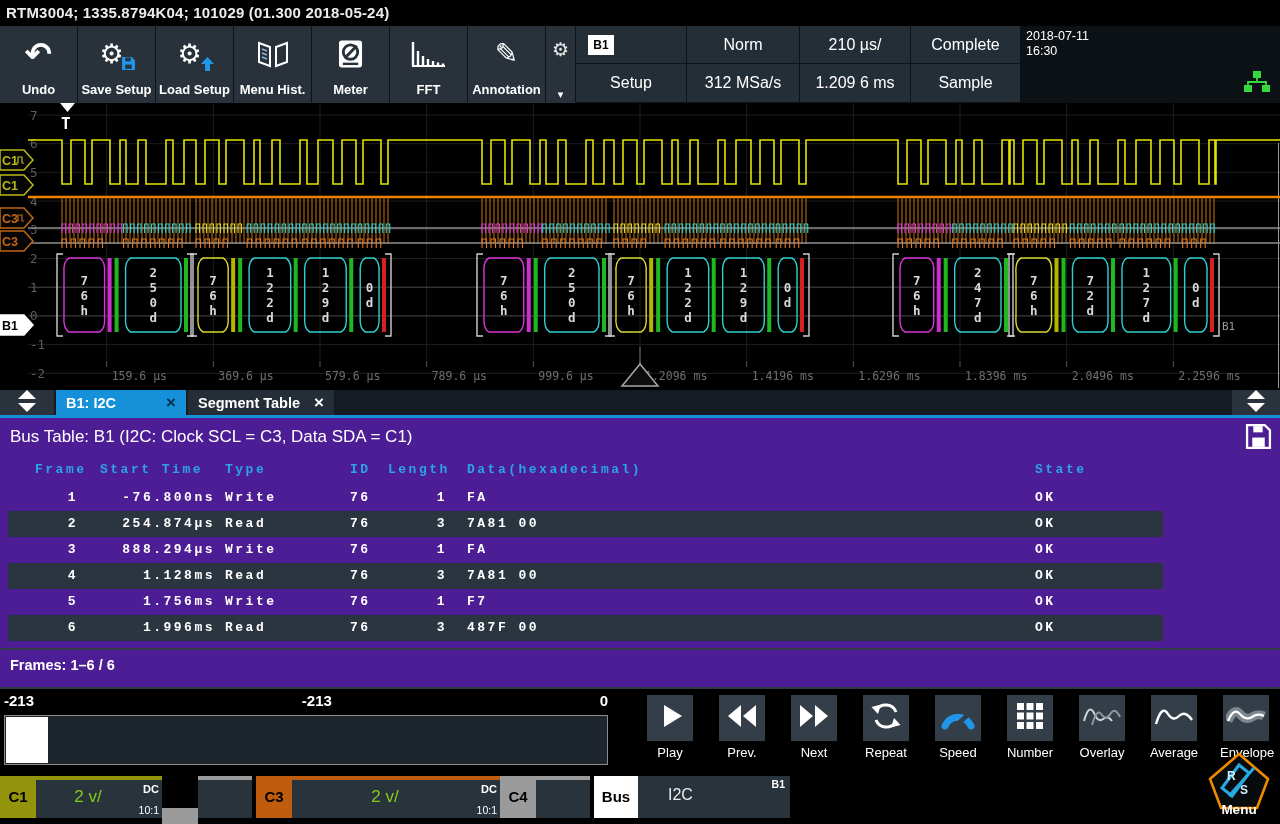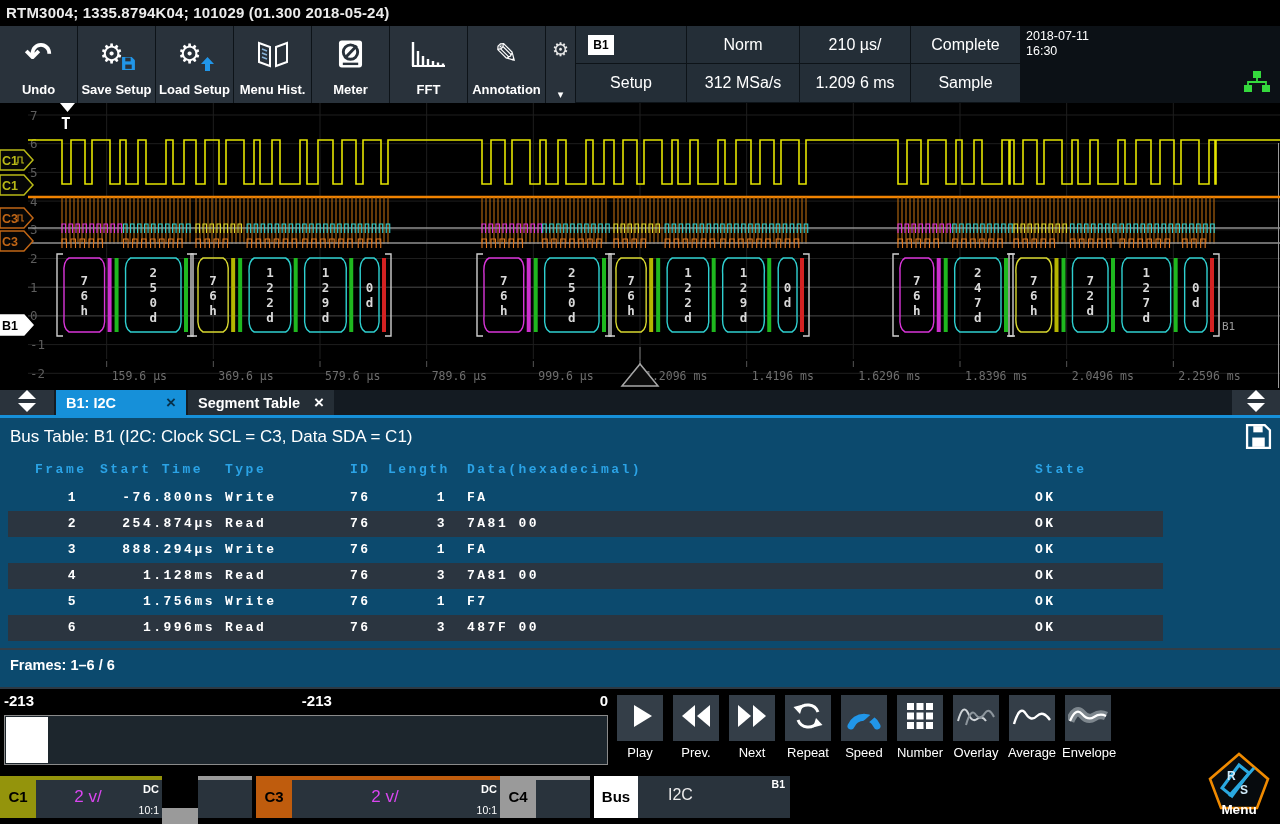--- a/index.html
+++ b/index.html
@@ -35,21 +35,21 @@
   .tab-scroll{width:54px;background:#2a333c;margin-right:2px;display:flex;align-items:center;
     justify-content:center;cursor:pointer}
   .tab-scroll.right{margin-left:auto;margin-right:0;width:48px}
   .tab{display:flex;align-items:center;padding:0 10px;margin-right:2px;background:#252e36;
     color:#fff;font-size:14.5px;font-weight:bold;cursor:pointer}
   .tab.active{background:#1690d9;width:130px}
   .tab .tclose{margin-left:auto;padding-left:14px;font-size:17px;font-weight:bold;color:#0d1318}
   .tab:not(.active) .tclose{color:#fff}
   .tab.active .tclose{color:#083049}
   
-  .bus-panel{height:271px;background:#0c4a6e;position:relative;display:flex;flex-direction:column;
+  .bus-panel{height:271px;background:#4c1d95;position:relative;display:flex;flex-direction:column;
     border-bottom:2px solid #2e3943}
   .bt-title{height:37px;line-height:37px;padding-left:10px;font-size:17px;color:#fff}
   .bt-save{position:absolute;top:5px;right:8px;cursor:pointer}
   .bt-grid{display:grid;grid-template-columns:65px 125px 125px 38px 67px 580px 1fr;
     font-family:Liberation Mono, monospace;font-size:13px;font-weight:bold;letter-spacing:2.5px}
   .bt-head{padding-left:35px;height:30px;line-height:30px;color:#2ba3e6}
   .bt-rows{margin-left:8px;width:1155px}
   .trow{height:26px;line-height:26px;color:#fff;padding-left:27px}
   .trow.hl{background:#2b3540}
   .c0{text-align:right;padding-right:22px}
@@ -58,34 +58,34 @@
   .c5,.h5{padding-left:12px}
   .bt-footline{height:2px;background:#323d47;margin-top:7px}
   .bt-footer{height:30px;line-height:30px;padding-left:10px;font-size:14.5px;font-weight:bold;color:#fff}
   
   .bottom{height:129px;position:relative;background:#000}
   .hist{position:absolute;left:4px;top:0;width:604px}
   .hist-labels{display:flex;justify-content:space-between;height:26px;line-height:24px;
     font-size:15px;font-weight:bold;color:#fff}
   .hist-track{height:50px;background:#1d262d;border:1px solid #8a8a8a;position:relative}
   .hist-handle{position:absolute;left:1px;top:1px;width:42px;height:46px;background:#fff;cursor:pointer}
-  .playback{position:absolute;left:614px;top:6px;display:flex;gap:4px}
+  .playback{position:absolute;left:644px;top:6px;display:flex;gap:20px}
   .pb{width:52px;text-align:center}
   .pb-btn{width:46px;height:46px;margin:0 auto;background:#343e48;display:flex;align-items:center;
     justify-content:center;cursor:pointer}
   .pb-label{font-size:13px;color:#fff;margin-top:4px;white-space:nowrap}
   .logo-box{position:absolute;right:4px;bottom:1px;width:74px;text-align:center;cursor:pointer}
   .menu-label{font-size:13.5px;font-weight:bold;color:#fff;margin-top:-12px;position:relative}
   
   .channel-bar{position:absolute;left:0;bottom:0;height:42px;display:flex}
   .ch-tag{width:36px;height:42px;color:#000;font-size:15px;font-weight:bold;text-align:center;
     line-height:42px;cursor:pointer}
   .ch-tag.bus{width:44px;background:#fff}
   .ch-body{height:42px;background:#29333c;border-top:4px solid #777;position:relative;cursor:pointer}
-  .ch-scale{position:absolute;left:0;right:22px;top:7px;text-align:center;font-size:17px;color:#d946ef}
+  .ch-scale{position:absolute;left:0;right:22px;top:7px;text-align:center;font-size:17px;color:#84cc16}
   .ch-coup{position:absolute;right:3px;top:3px;font-size:11px;font-weight:bold;color:#fff}
   .ch-probe{position:absolute;right:3px;bottom:2px;font-size:10.5px;color:#fff}
   .ch-gap{width:4px;height:42px;background:#000}
   .bus-body{height:42px;background:#29333c;border-top:none;position:relative;cursor:pointer}
   .bus-value{position:absolute;left:30px;top:10px;font-size:16px;color:#ececec}
   .bus-badge2{position:absolute;right:5px;top:2px;font-size:10.5px;font-weight:bold;color:#fff}
 </style>
 </head>
 <body>
 

